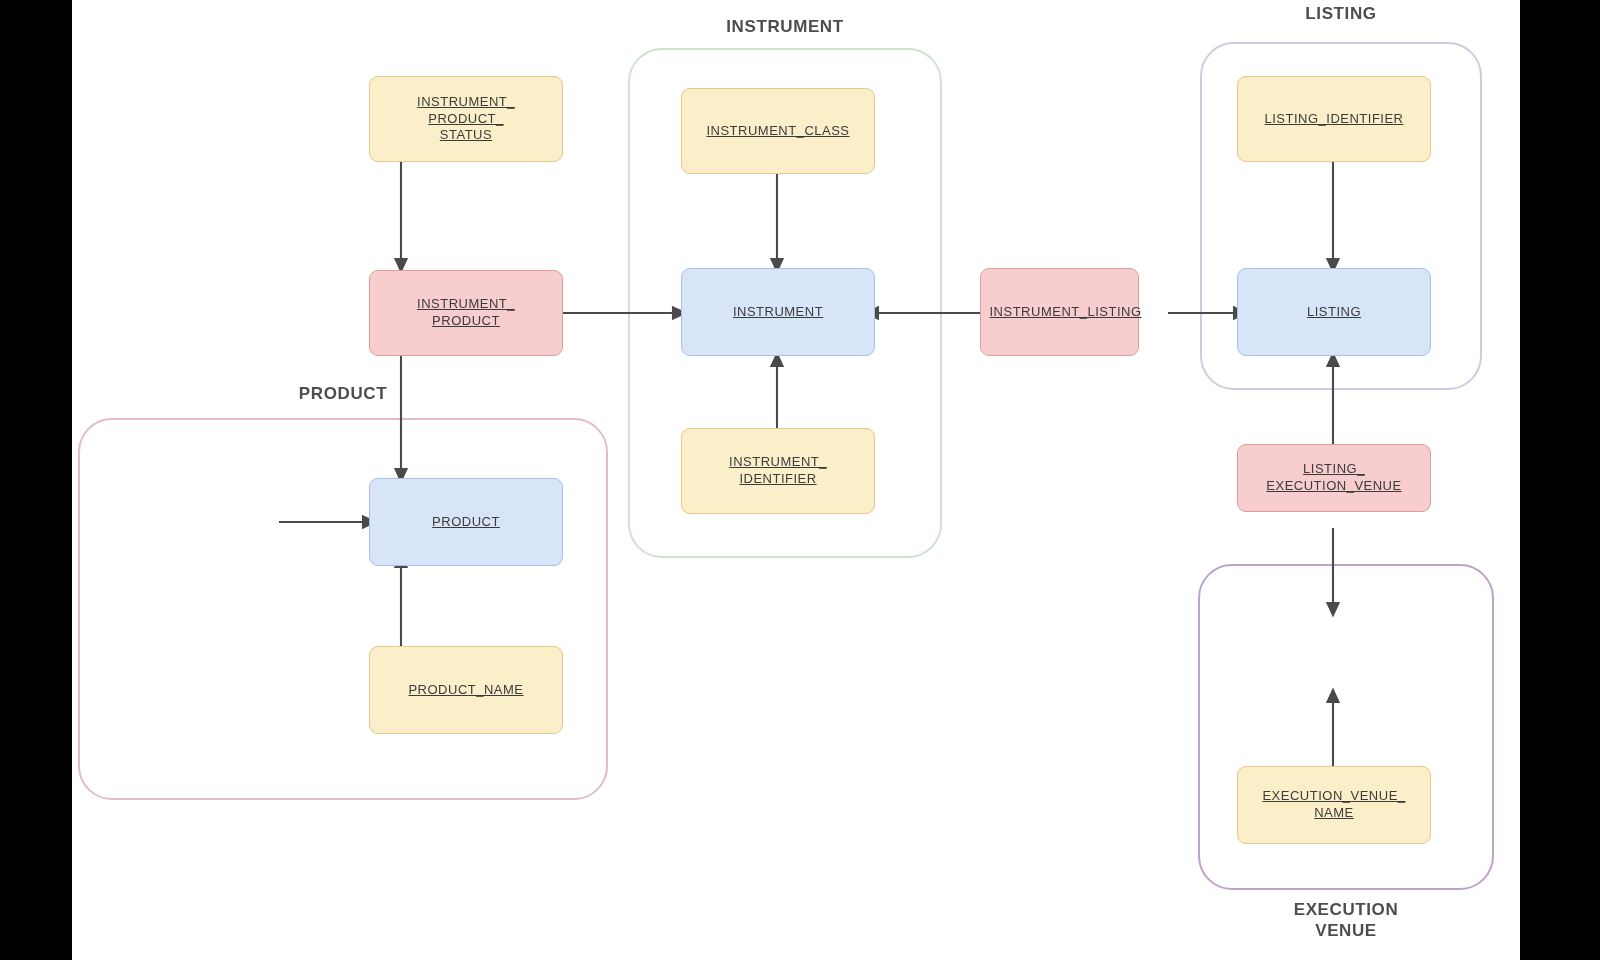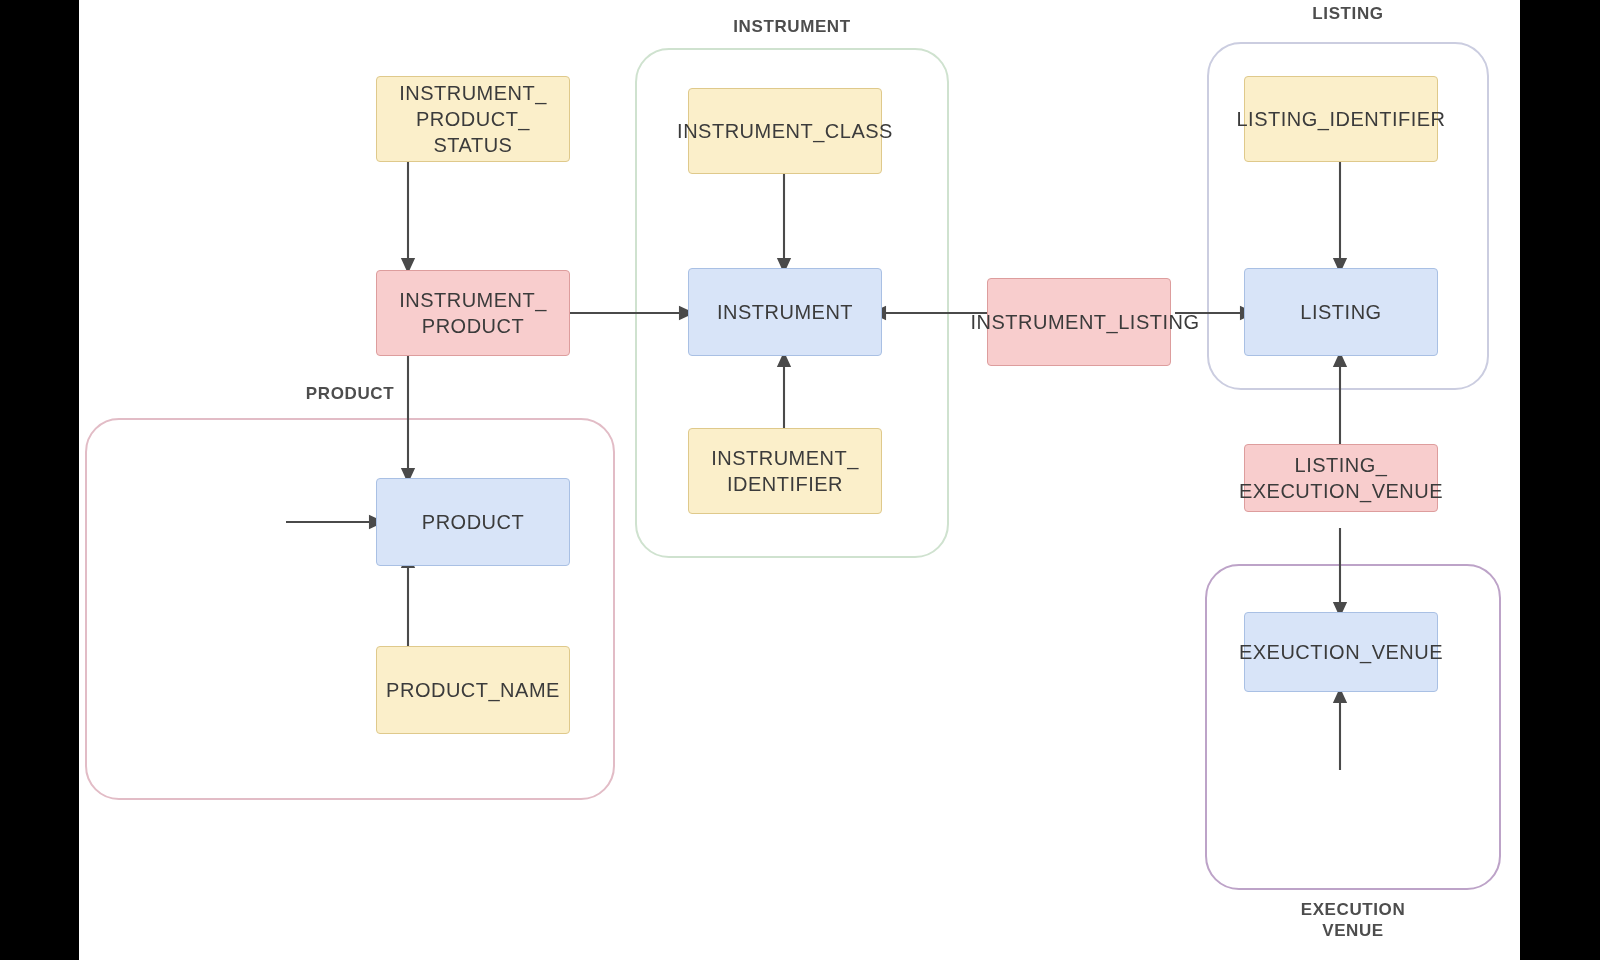--- a/index.html
+++ b/index.html
@@ -14,21 +14,20 @@
     position: relative;
     width: 1600px; height: 960px;
     background: #000;
   }
   
   #canvas {
     position: absolute;
     left: 72px; top: 0;
     width: 1448px; height: 960px;
     background: #ffffff;
-    margin-left: 7px;
   }
   .bar {
     position: absolute; top: 0; height: 960px; background: #000000;
   }
   #bar-left  { left: 0;     width: 72px; }
   #bar-right { left: 1520px; width: 80px; }
 
   
   .group {
     position: absolute;
@@ -47,26 +46,27 @@
     line-height: 1.22;
   }
 
   
   .node {
     position: absolute;
     display: flex;
     align-items: center;
     justify-content: center;
     text-align: center;
-    font-size: 20px;
+    font-size: 13px;
     color: #3b3b3b;
     letter-spacing: 0.5px;
     line-height: 1.3;
     white-space: pre-line;
-    border-radius: 4px;
+    border-radius: 9px;
+    text-decoration: underline;
   }
   .node.yellow { background: #fbefca; border: 1.6px solid #dfc98b; }
   .node.blue   { background: #d8e4f8; border: 1.6px solid #a9c0e4; }
   .node.red    { background: #f8cdcd; border: 1.6px solid #dd9d9d; }
 
   
   .edge { position: absolute; }
   .edge svg { display: block; overflow: visible; }
   .edge line, .edge path { stroke: #4a4a4a; stroke-width: 2.1px; }
 </style>
@@ -188,31 +188,32 @@
     <div class="node red" style="left:297px; top:270px; width:194px; height:86px;">INSTRUMENT_
 PRODUCT</div>
 
     <div class="node yellow" style="left:609px; top:88px; width:194px; height:86px;">INSTRUMENT_CLASS</div>
 
     <div class="node blue" style="left:609px; top:268px; width:194px; height:88px;">INSTRUMENT</div>
 
     <div class="node yellow" style="left:609px; top:428px; width:194px; height:86px;">INSTRUMENT_
 IDENTIFIER</div>
 
-    <div class="node red" style="left:908px; top:278px; width:184px; height:88px;padding-left:12px;">INSTRUMENT_LISTING</div>
+    <div class="node red" style="left:908px; top:268px; width:159px; height:88px;padding-left:12px;">INSTRUMENT_LISTING</div>
 
     <div class="node yellow" style="left:1165px; top:76px; width:194px; height:86px;">LISTING_IDENTIFIER</div>
 
     <div class="node blue" style="left:1165px; top:268px; width:194px; height:88px;">LISTING</div>
 
     <div class="node red" style="left:1165px; top:444px; width:194px; height:68px;">LISTING_
 EXECUTION_VENUE</div>
 
-    <div class="node blue" style="left:1165px; top:612px; width:194px; height:80px;">EXEUCTION_VENUE</div>
-
+
+    <div class="node yellow" style="left:1165px; top:766px; width:194px; height:78px;">EXECUTION_VENUE_
+NAME</div>
 
 
     <div class="node blue" style="left:297px; top:478px; width:194px; height:88px;">PRODUCT</div>
 
     <div class="node yellow" style="left:297px; top:646px; width:194px; height:88px;">PRODUCT_NAME</div>
 
   </div>
 
   <div class="bar" id="bar-left"></div>
   <div class="bar" id="bar-right"></div>

